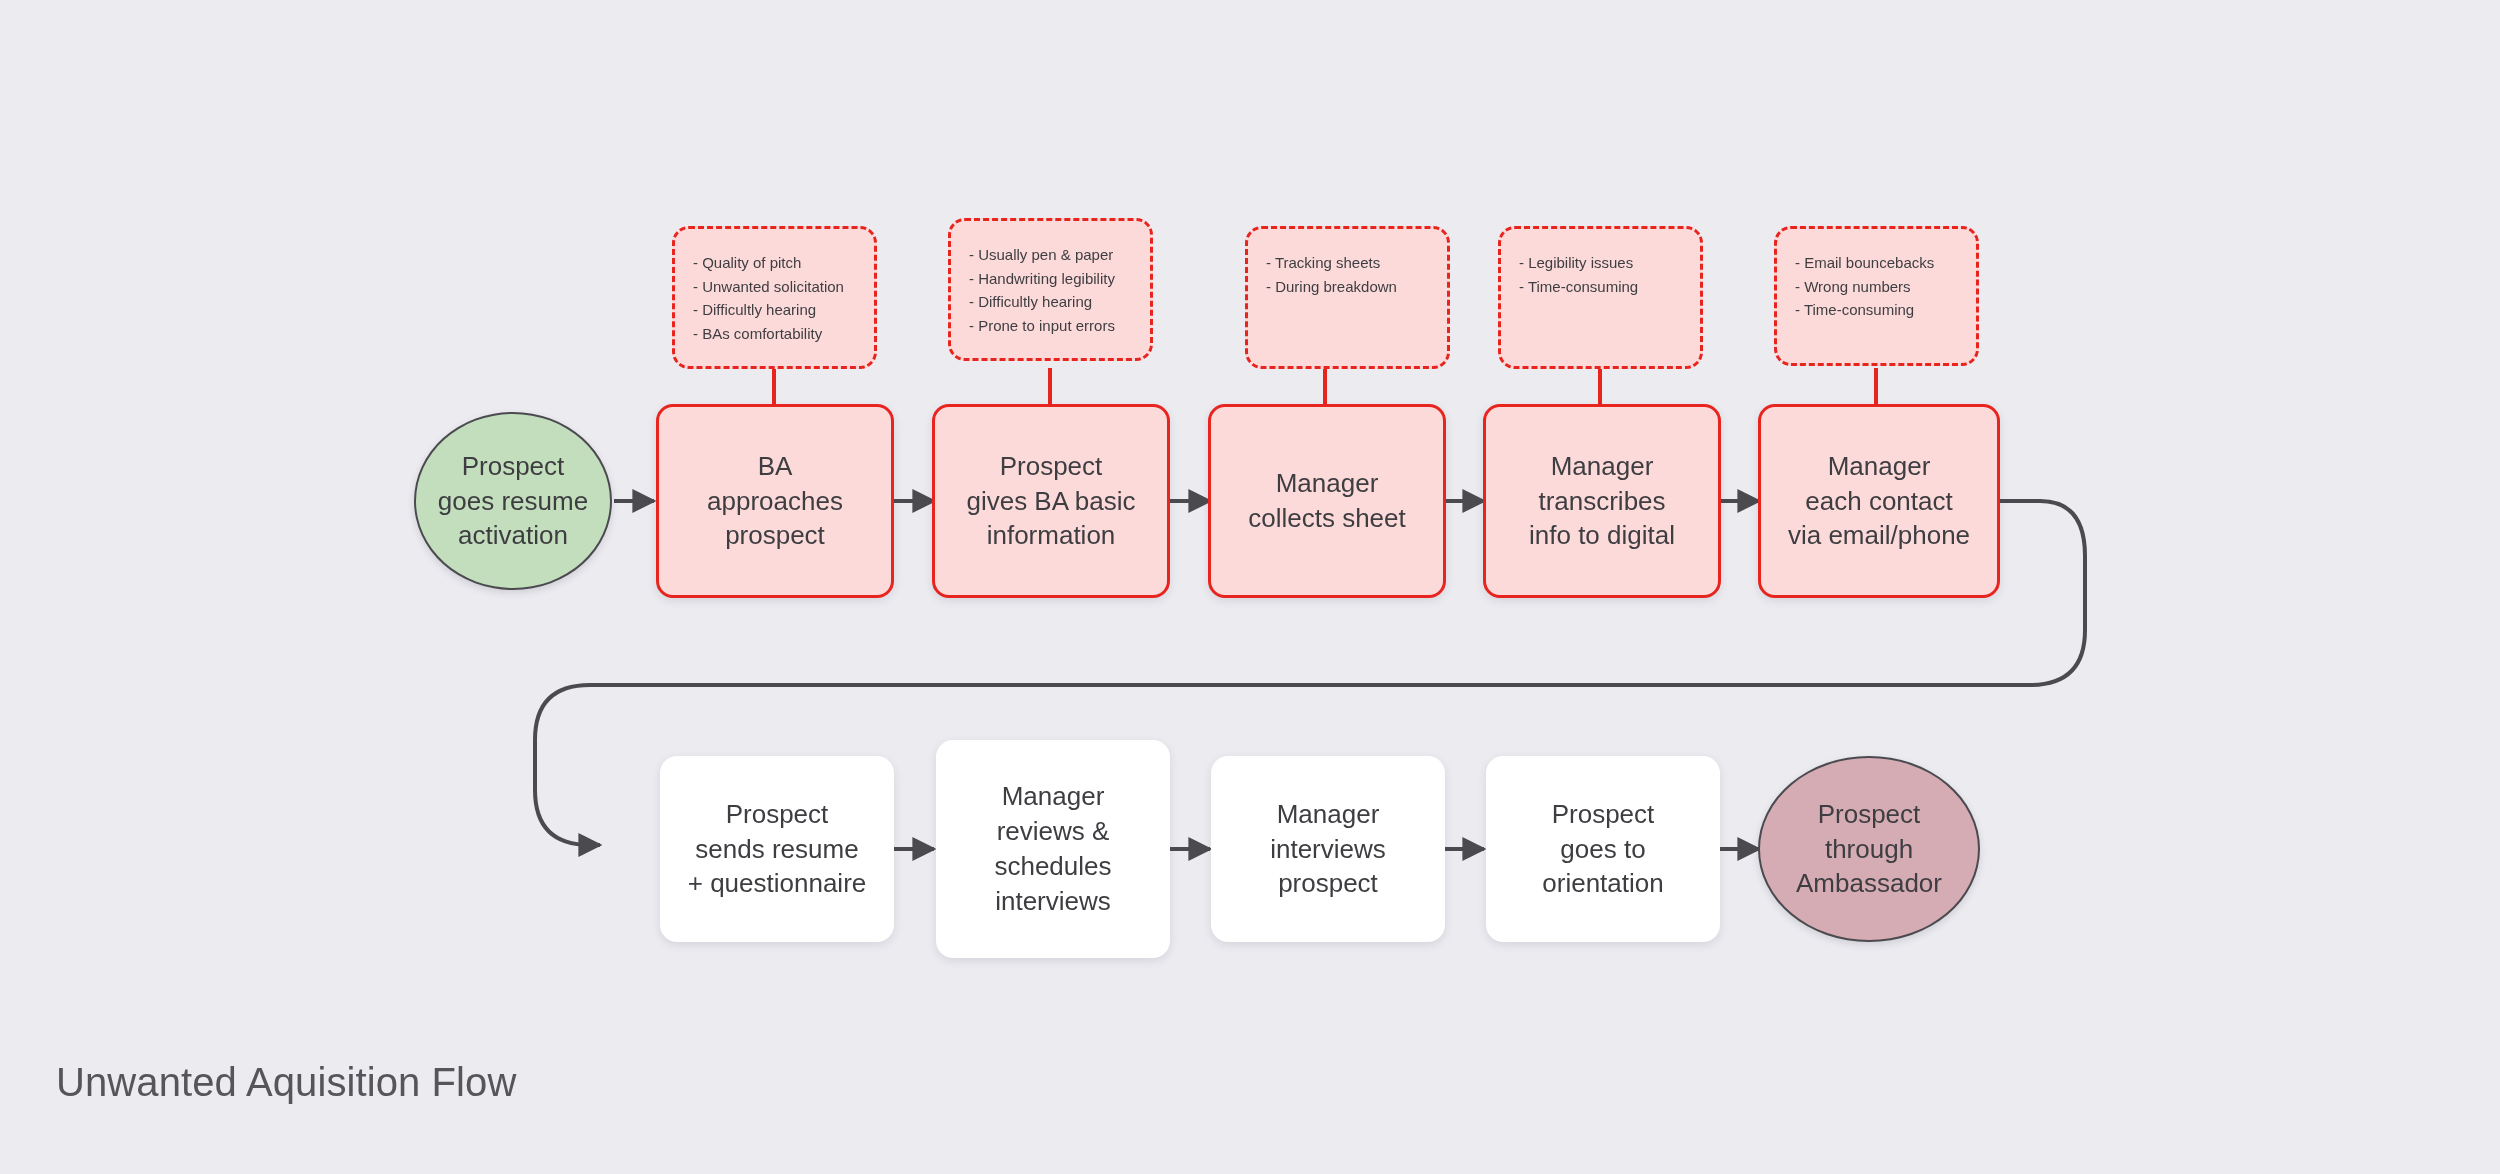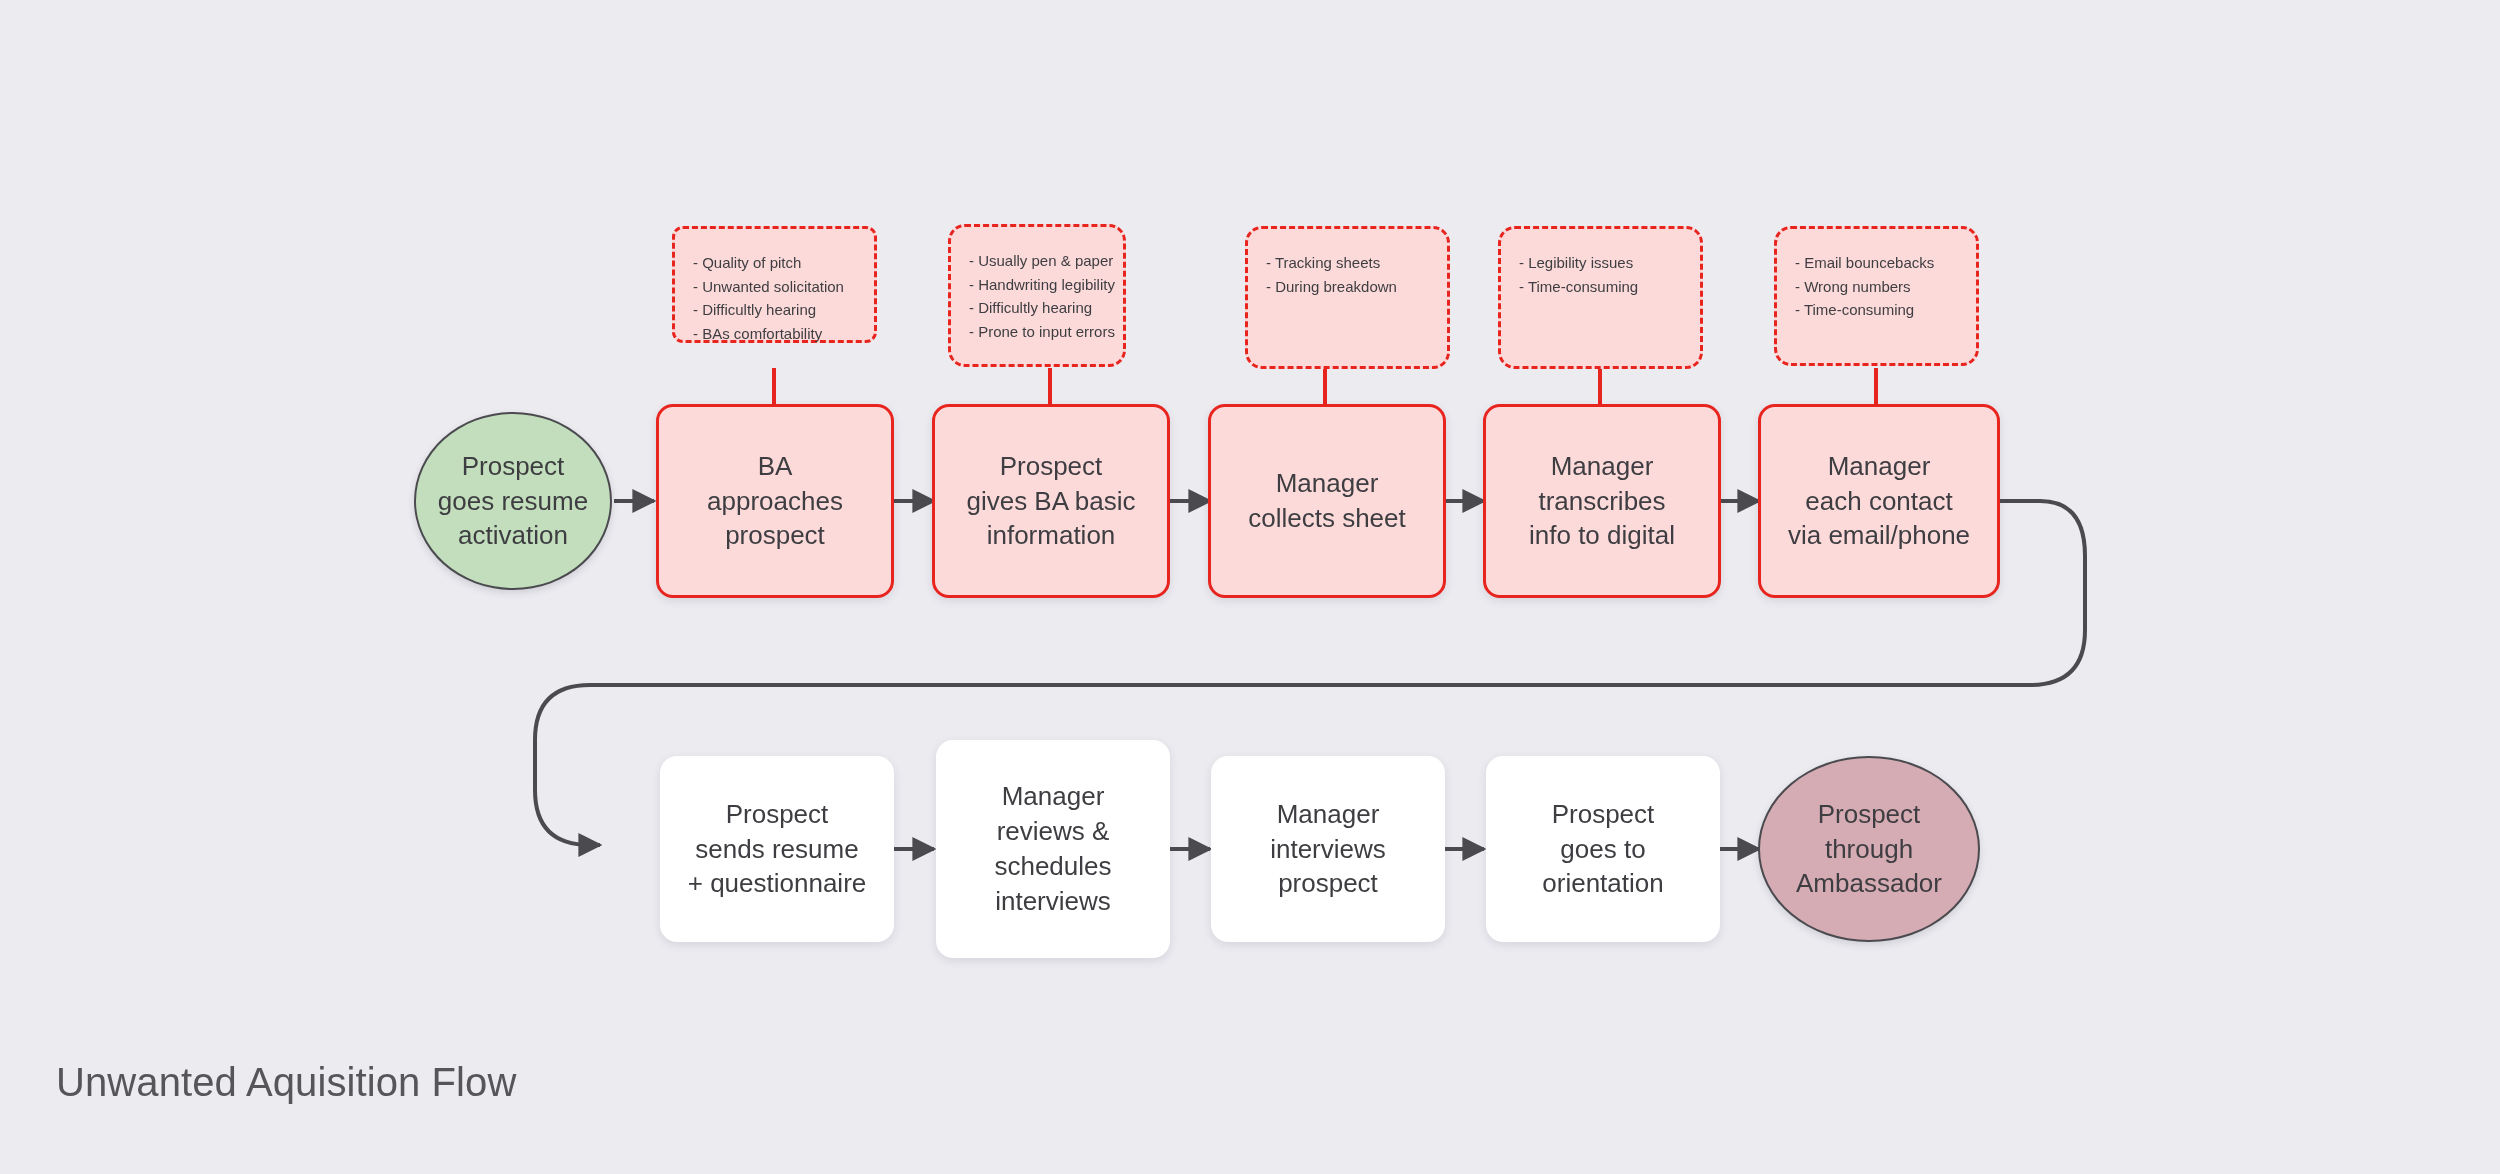--- a/index.html
+++ b/index.html
@@ -114,28 +114,28 @@
     <line x1="1444" y1="849" x2="1484" y2="849" stroke="#4a4a4f" stroke-width="4" marker-end="url(#arrow)"></line>
     <line x1="1719" y1="849" x2="1759" y2="849" stroke="#4a4a4f" stroke-width="4" marker-end="url(#arrow)"></line>
 
     <line x1="774" y1="368" x2="774" y2="404" stroke="#e8241f" stroke-width="4"></line>
     <line x1="1050" y1="368" x2="1050" y2="404" stroke="#e8241f" stroke-width="4"></line>
     <line x1="1325" y1="368" x2="1325" y2="404" stroke="#e8241f" stroke-width="4"></line>
     <line x1="1600" y1="368" x2="1600" y2="404" stroke="#e8241f" stroke-width="4"></line>
     <line x1="1876" y1="368" x2="1876" y2="404" stroke="#e8241f" stroke-width="4"></line>
   </svg>
 
-  <div class="annotation" style="left:672px; top:226px; width:205px; height:117px;border-radius:11px;">
+  <div class="annotation" style="left:672px; top:226px; width:205px; height:143px;">
     <div class="ann-line">- Quality of pitch</div>
     <div class="ann-line">- Unwanted solicitation</div>
     <div class="ann-line">- Difficultly hearing</div>
     <div class="ann-line">- BAs comfortability</div>
   </div>
 
-  <div class="annotation" style="left:948px; top:224px; width:178px; height:143px;">
+  <div class="annotation" style="left:948px; top:218px; width:205px; height:143px;">
     <div class="ann-line">- Usually pen &amp; paper</div>
     <div class="ann-line">- Handwriting legibility</div>
     <div class="ann-line">- Difficultly hearing</div>
     <div class="ann-line">- Prone to input errors</div>
   </div>
 
   <div class="annotation" style="left:1223px; top:226px; width:205px; height:143px;margin-left:22px;">
     <div class="ann-line">- Tracking sheets</div>
     <div class="ann-line">- During breakdown</div>
   </div>

